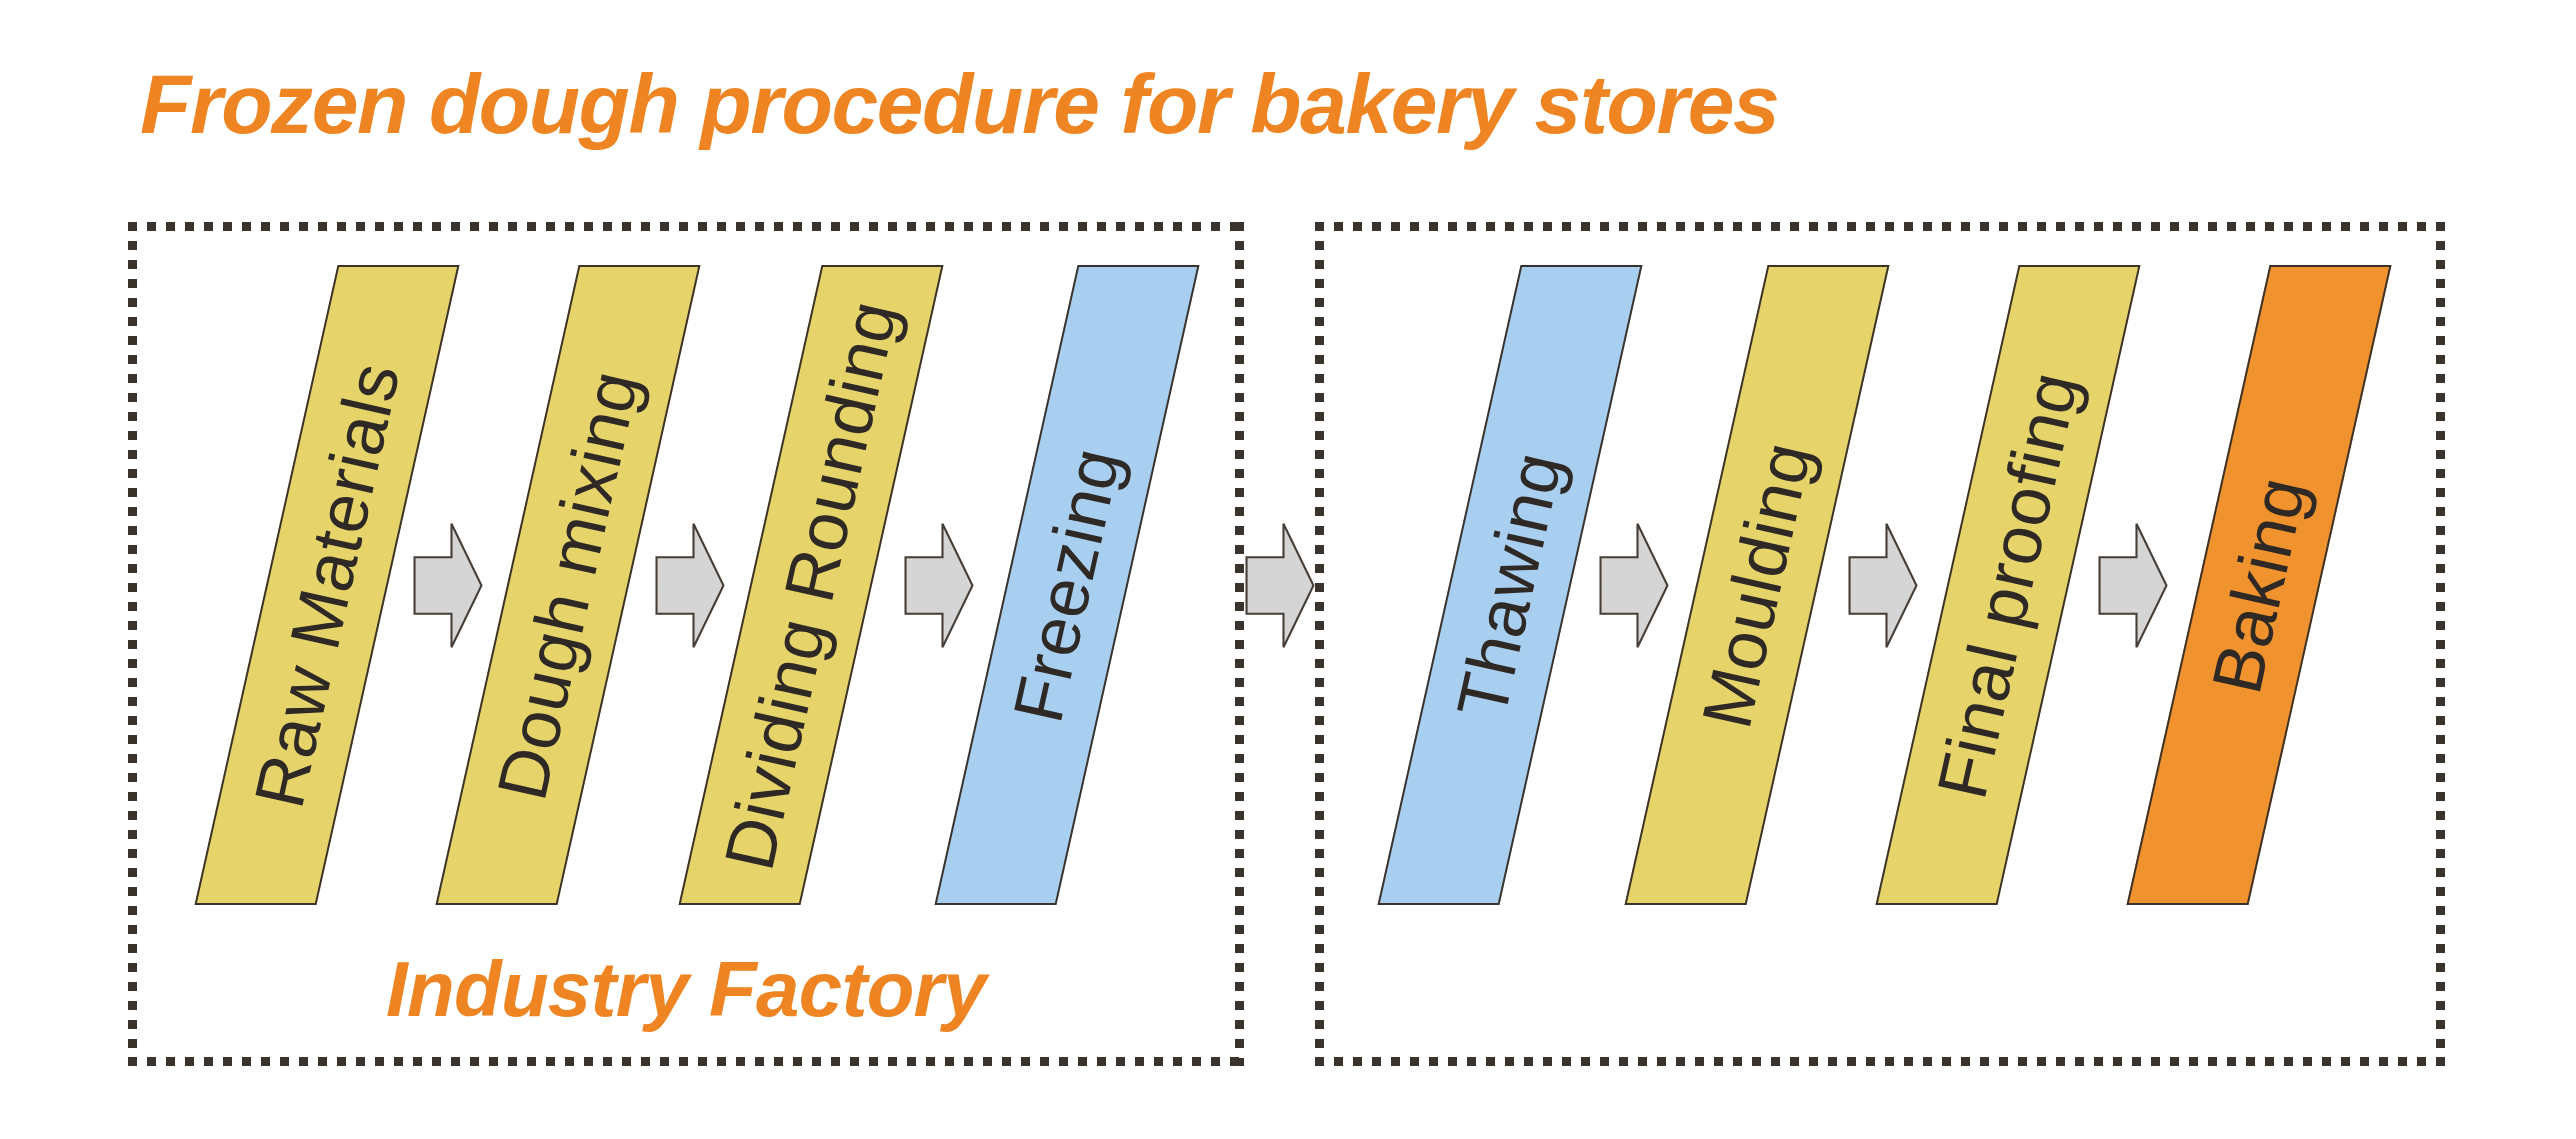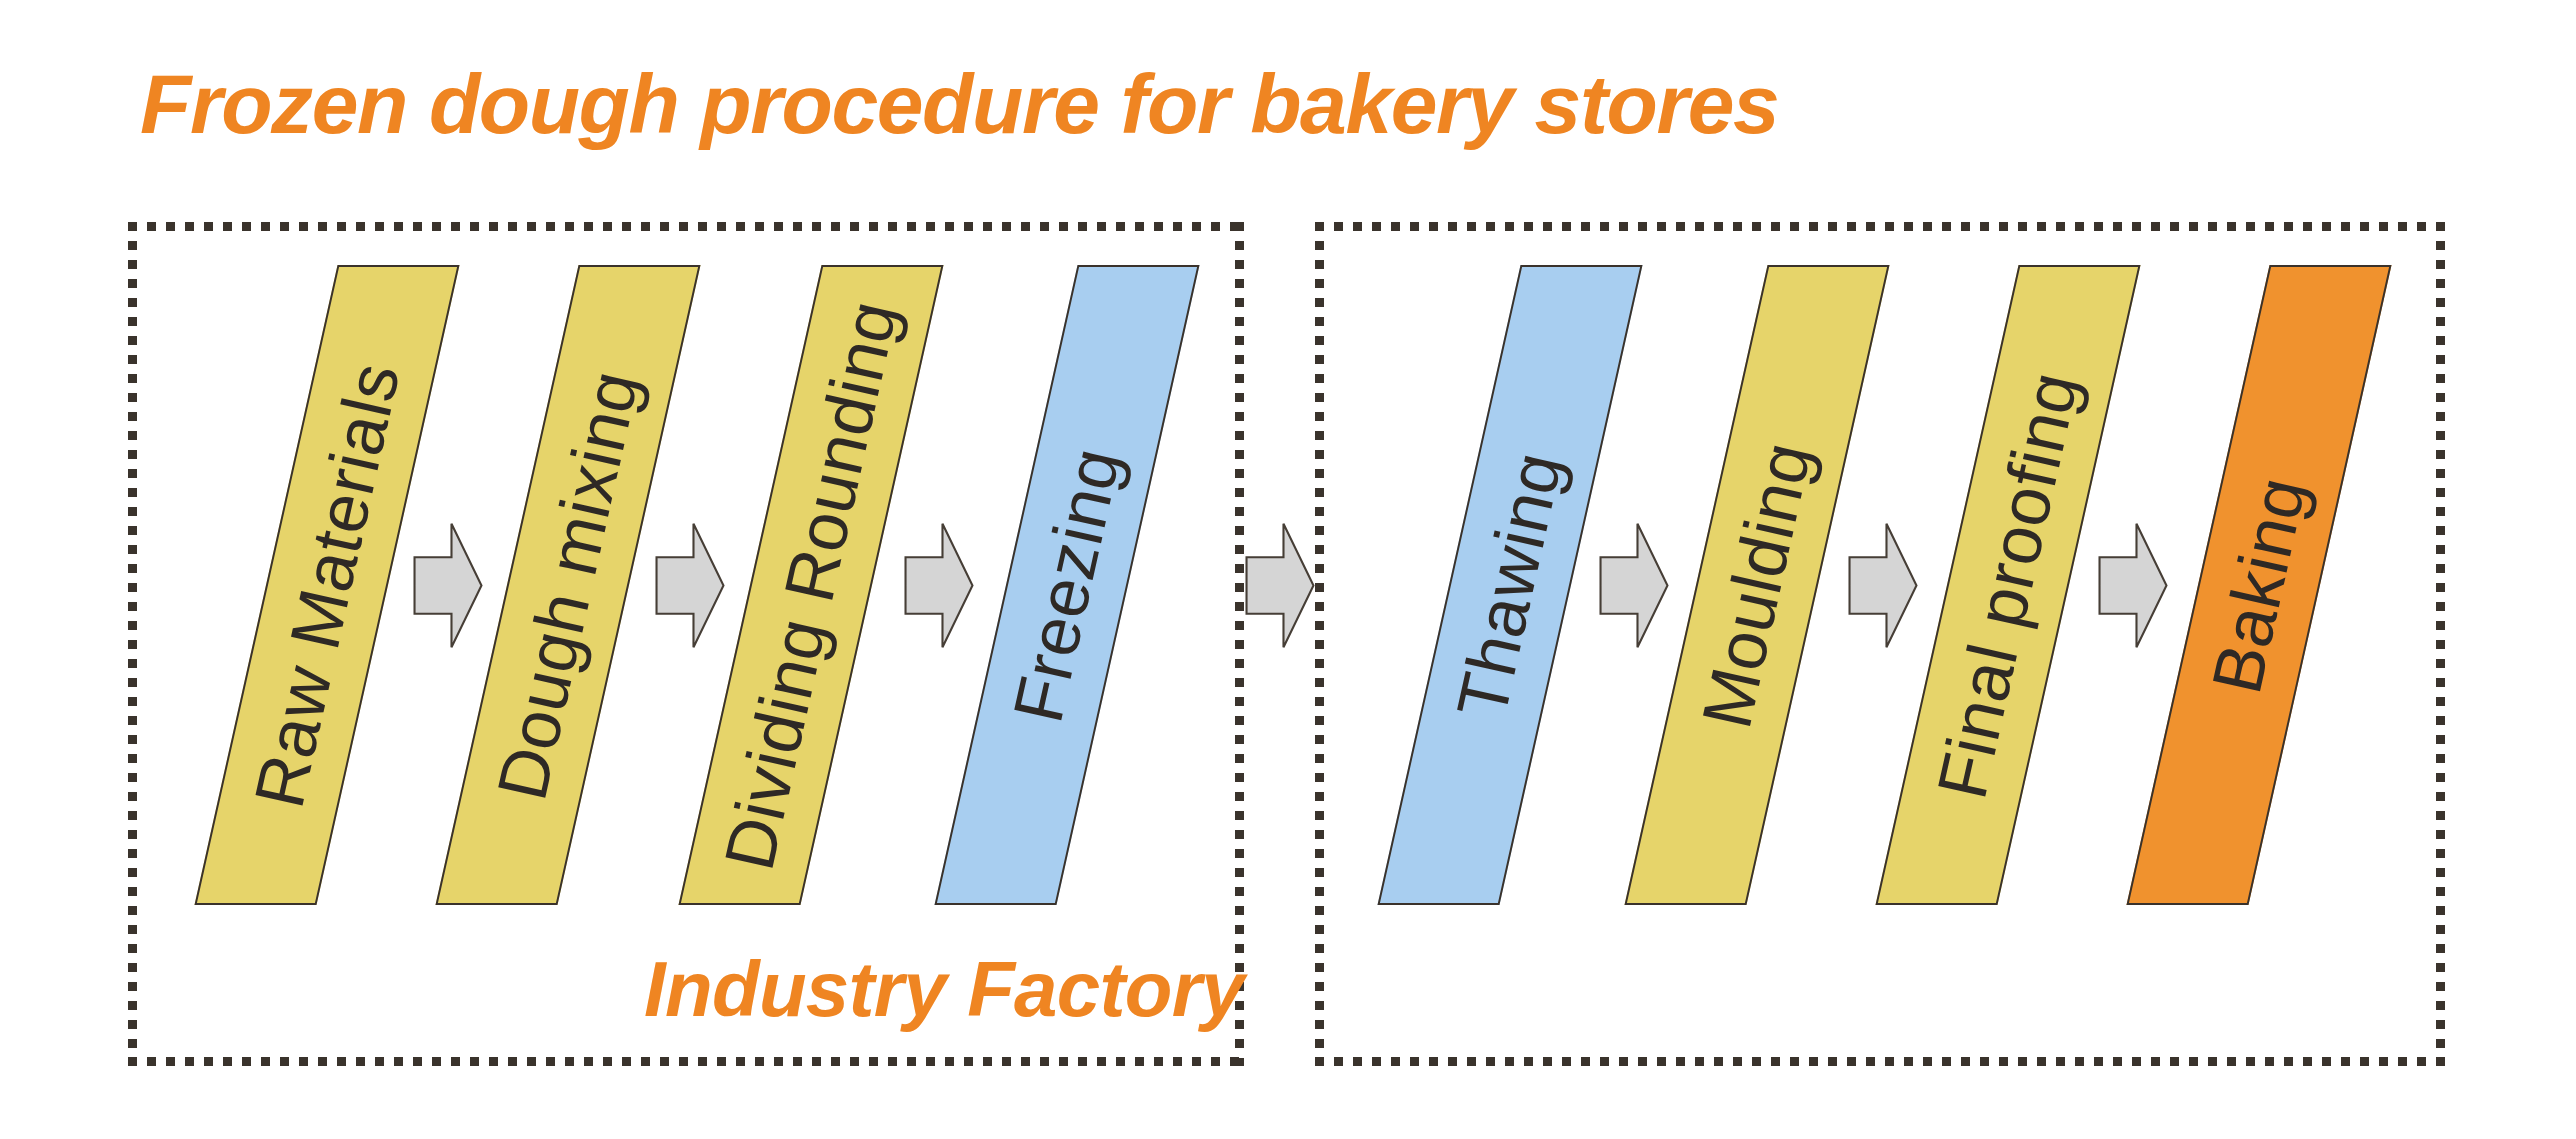--- a/index.html
+++ b/index.html
@@ -75,21 +75,21 @@
     stroke: var(--arrow-stroke, #463E36);
     stroke-width: 3;
   }
   .arrow-mid { left: 1245px; top: 521px; }
   .section-label {
     position: absolute;
     left: 0;
     right: 0;
     bottom: 31.5px;
     margin: 0;
-    text-align: right;
+    text-align: center;
     font-size: 78px;
     font-weight: bold;
     font-style: italic;
     letter-spacing: -0.7px;
     color: var(--accent-text, #EF8522);
     white-space: nowrap;
   }
   
   .s0 { left: 138px; }  .s1 { left: 379px; }  .s2 { left: 622px; }  .s3 { left: 878px; }
   .s4 { left: 134px; }  .s5 { left: 381px; }  .s6 { left: 632px; }  .s7 { left: 883px; }

